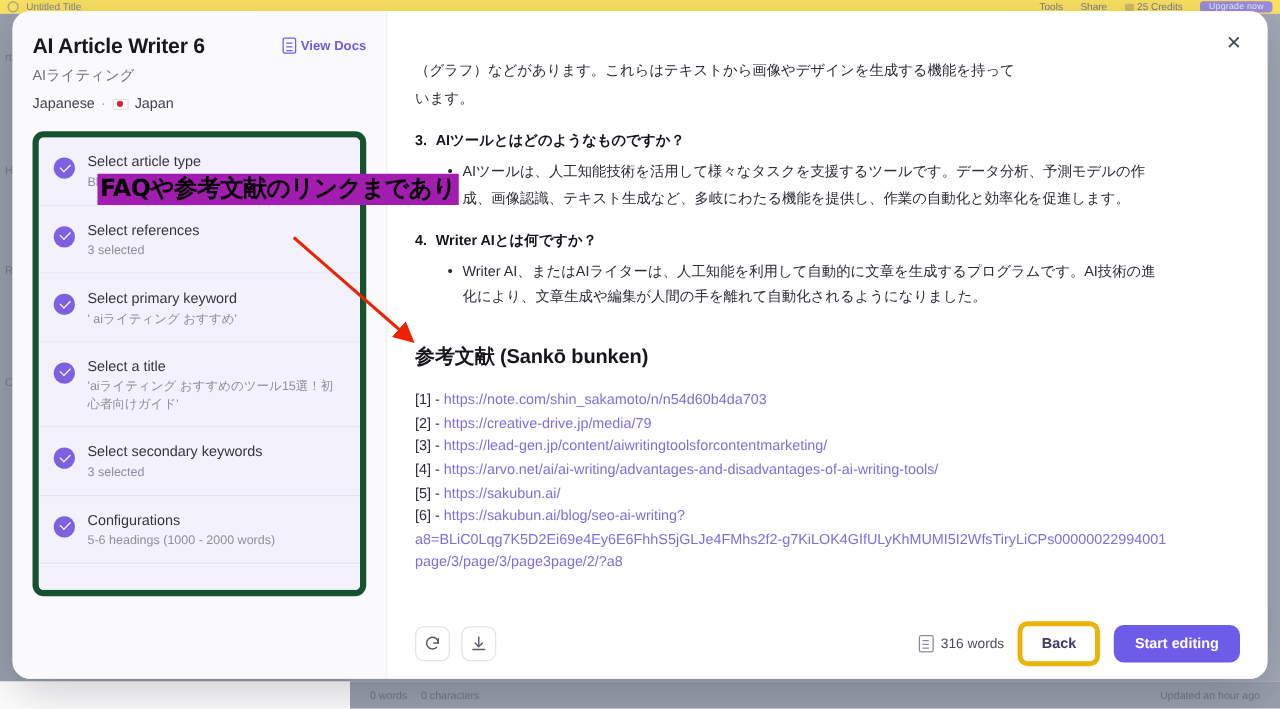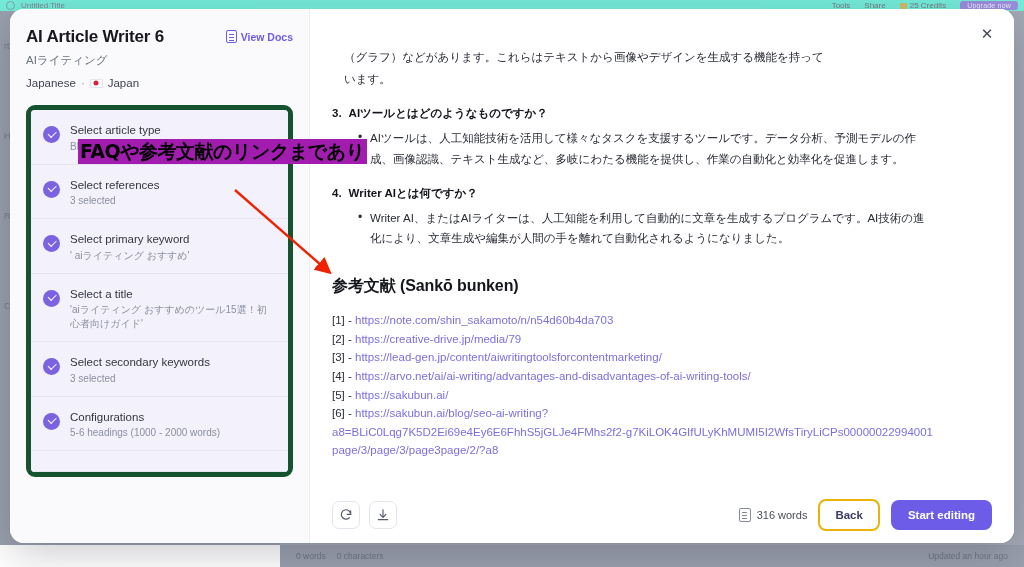--- a/index.html
+++ b/index.html
@@ -7,21 +7,21 @@
     width: 1024px; height: 567px;
     font-family: "Liberation Sans", "DejaVu Sans", sans-serif;
     overflow: hidden;
   }
   body { position: relative; background: #ffffff; }
 
   
   #bg-app { position: absolute; inset: 0; background: #ffffff; }
   #bg-topbar {
     position: absolute; left: 0; top: 0; width: 1024px; height: 11px;
-    background: #5eead4; display: flex; align-items: center;
+    background: #fde047; display: flex; align-items: center;
     font-size: 8px; color: #5d6470; opacity: .85;
   }
   #bg-topbar .left { display: flex; align-items: center; gap: 6px; padding-left: 6px; }
   #bg-topbar .right { margin-left: auto; display: flex; align-items: center; gap: 14px; padding-right: 6px; }
   #bg-topbar .doc-title { color: #6a7080; }
   #bg-topbar .credits-chip { display: flex; align-items: center; gap: 3px; }
   #bg-topbar .coin { width: 7px; height: 6px; background: #c9b24a; border-radius: 1px; display:inline-block; }
   #bg-topbar .upgrade-btn {
     background: #8b7bd8; color: #ece8fb; padding: 1px 7px; border-radius: 3px;
     font-size: 7px; letter-spacing: .2px;
@@ -151,21 +151,21 @@
   .close-btn {
     position: absolute; right: 16px; top: 14px; width: 22px; height: 22px;
     display: flex; align-items: center; justify-content: center;
     color: #434857; font-size: 15px; cursor: pointer; z-index: 12;
   }
   #article {
     flex: 1; overflow: hidden; padding: 56px 78px 4px 22px;
     font-size: 11.5px; color: #2a2d36; line-height: 1.75;
   }
   .clip-line { margin-top: -18px; }
-  .para { margin-bottom: 2px; margin-left: 12px; }
+  .para { margin-bottom: 2px; }
   .faq-item { margin-top: 14px; }
   .faq-q { display: flex; gap: 7px; font-weight: bold; color: #14161c; font-size: 11.5px; }
   .faq-num { color: #14161c; }
   .faq-a { margin: 5px 0 0 26px; position: relative; padding-left: 12px; }
   .faq-a::before {
     content: "•"; position: absolute; left: 0; top: -1px; color: #2a2d36; font-size: 12px;
   }
   h2.refs-heading {
     margin-top: 24px; font-size: 16px; font-weight: bold; color: #14161c;
     letter-spacing: -.1px;
@@ -190,21 +190,21 @@
   .word-count { display: flex; align-items: center; gap: 6px; font-size: 11px; color: #4a4e5c; }
   .wc-glyph {
     width: 12px; height: 14px; border: 1.3px solid #868b99; border-radius: 2px;
     position: relative; display: inline-block;
   }
   .wc-glyph::after {
     content:""; position:absolute; left:2.2px; top:3px; width:5.5px; height:1.2px;
     background:#868b99; box-shadow: 0 3px 0 #868b99, 0 6px 0 #868b99;
   }
   .btn-back {
-    border: 2px solid #eab308; background: #fff; border-radius: 8px;
+    border: 4px solid #eab308; background: #fff; border-radius: 8px;
     padding: 8px 15px; font-size: 11.5px; font-weight: bold; color: #3d3a63; cursor: pointer;
   }
   .btn-start {
     background: #6c5ce7; color: #fff; border: none; border-radius: 8px;
     padding: 9px 17px; font-size: 11.5px; font-weight: bold; cursor: pointer;
   }
 </style>
 </head>
 <body>
 

